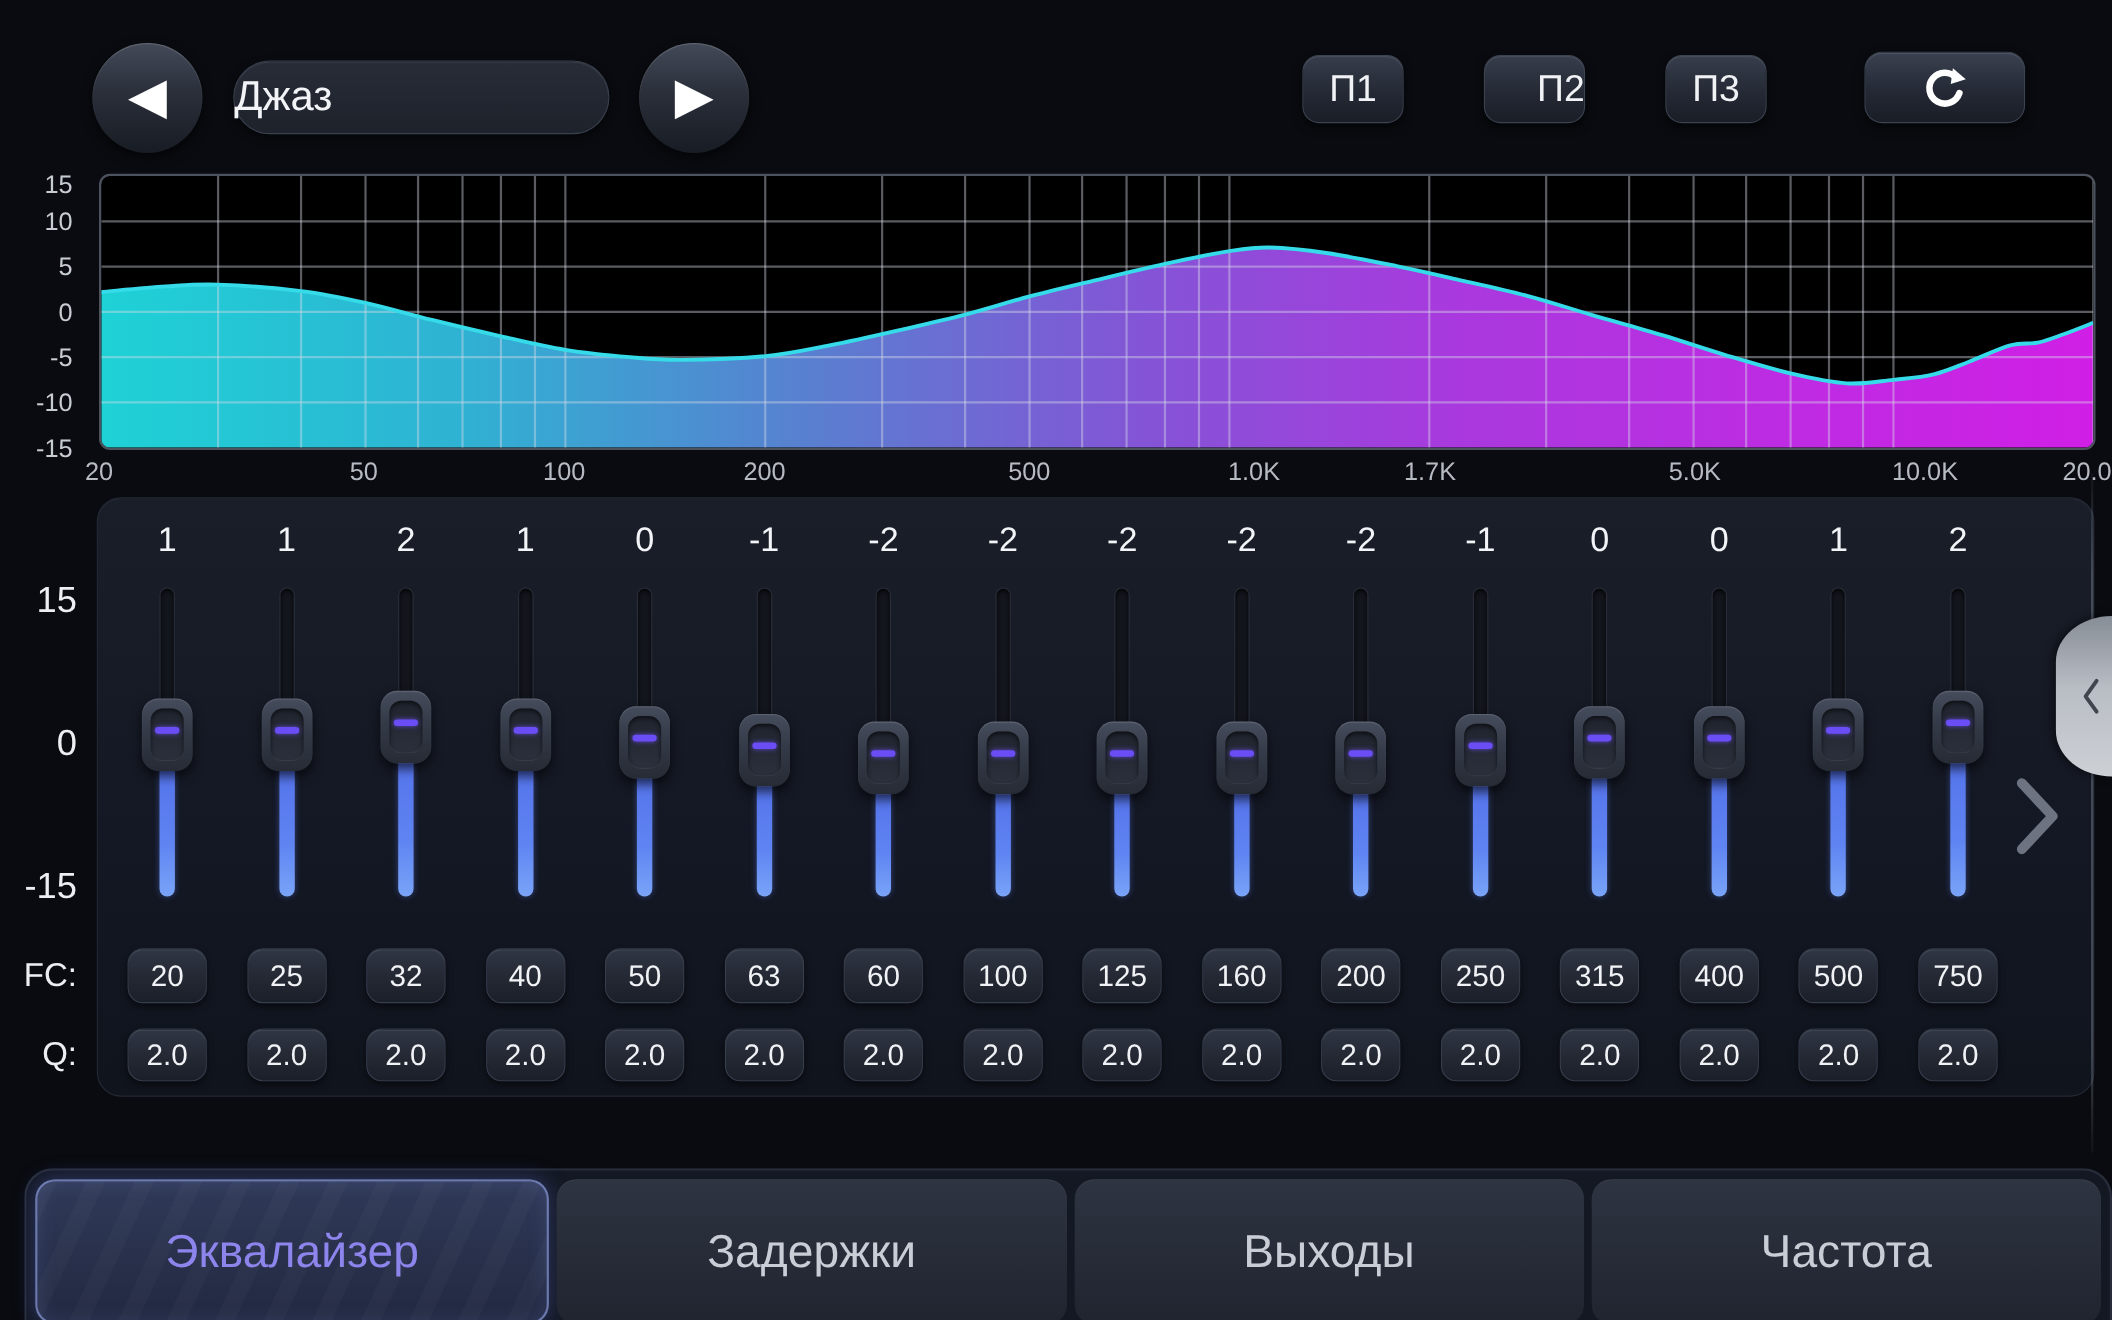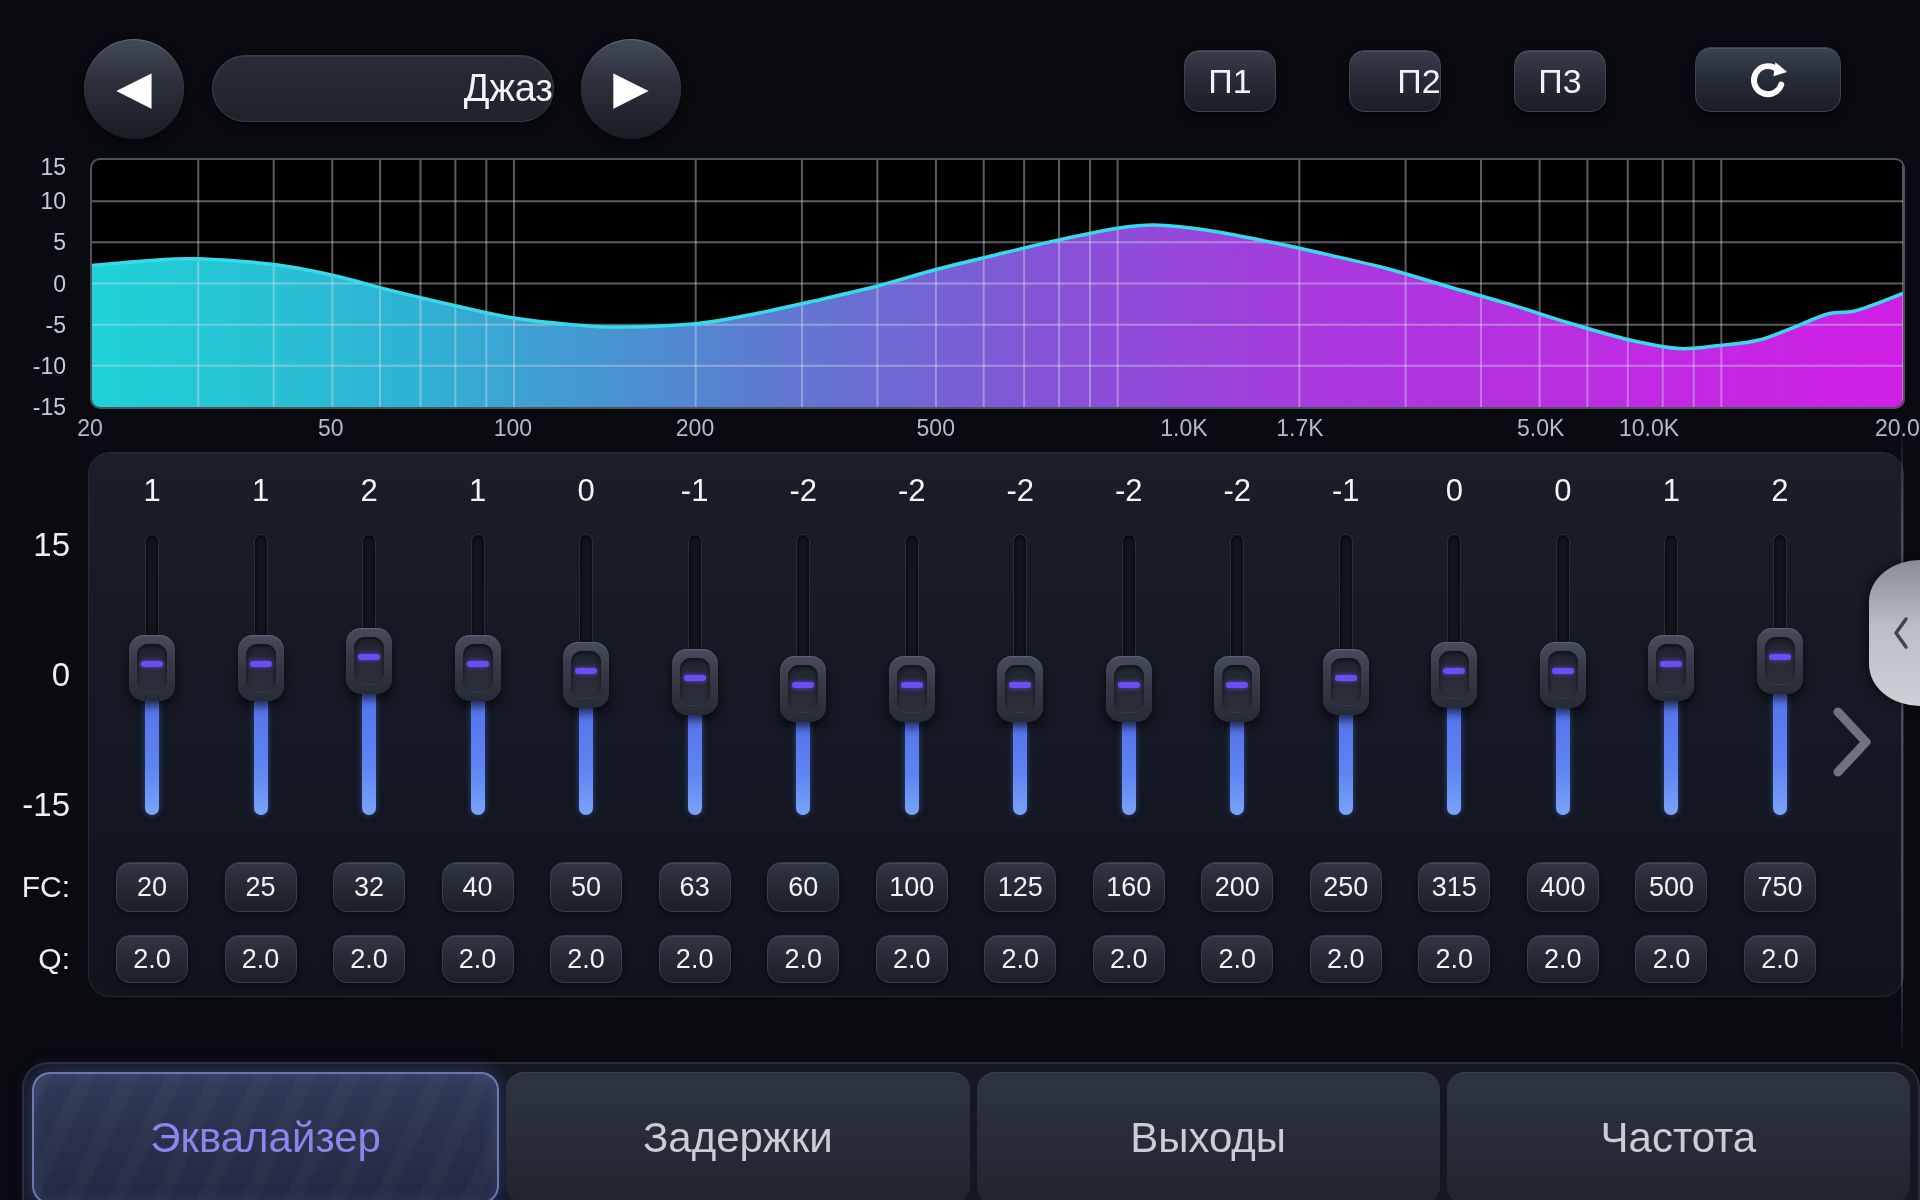--- a/index.html
+++ b/index.html
@@ -20,21 +20,21 @@
     display:flex; align-items:center; justify-content:center;
     color:#fff; font-size:46px; cursor:pointer;
   }
   .round-btn span { line-height:1; transform:translateY(-2px); }
   .preset-pill {
     left:212px; top:55px; width:342px; height:67px;
     border-radius:34px;
     background:linear-gradient(180deg,#272c37 0%,#1d222b 100%);
     border:1.5px solid #3a414e;
     box-shadow:0 3px 8px rgba(0,0,0,.55), inset 0 1px 0 rgba(255,255,255,.07);
-    display:flex; align-items:center; justify-content:flex-end;
+    display:flex; align-items:center; justify-content:flex-start;
     font-size:38px; color:#f2f4f7;
   }
   .mem-btn {
     top:50px; width:92px; height:62px; border-radius:15px;
     background:linear-gradient(180deg,#373d4b 0%,#242935 55%,#1a1e27 100%);
     border:1px solid #3c4350;
     box-shadow:0 4px 8px rgba(0,0,0,.55), inset 0 1px 0 rgba(255,255,255,.1);
     display:flex; align-items:center; justify-content:center;
     font-size:34px; color:#f0f2f5; cursor:pointer;
   }
@@ -241,24 +241,24 @@
     <div class="abs ytick" style="left: 6px; top: 311.667px;">-5</div>
     <div class="abs ytick" style="left: 6px; top: 352.833px;">-10</div>
     <div class="abs ytick" style="left: 6px; top: 394px;">-15</div>
   </div>
 <div id="xticks">
     <div class="abs xtick" style="left: 90px;">20</div>
     <div class="abs xtick" style="left: 330.754px;">50</div>
     <div class="abs xtick" style="left: 512.877px;">100</div>
     <div class="abs xtick" style="left: 695px;">200</div>
     <div class="abs xtick" style="left: 935.754px;">500</div>
-    <div class="abs xtick" style="left: 1184px;">1.0K</div>
+    <div class="abs xtick" style="left: 1140px;">1.0K</div>
     <div class="abs xtick" style="left: 1300px;">1.7K</div>
     <div class="abs xtick" style="left: 1540.75px;">5.0K</div>
-    <div class="abs xtick" style="left: 1649px;">10.0K</div>
+    <div class="abs xtick" style="left: 1750px;">10.0K</div>
     <div class="abs xtick" style="left: 1905px;">20.0K</div>
   </div>
 
 <div class="abs eq-panel"></div>
 
 <div class="abs side-label" style="top:527px;">15</div>
 <div class="abs side-label" style="top:657px;">0</div>
 <div class="abs side-label" style="top:787px;">-15</div>
 <div class="abs side-label" style="top:869px; font-size:30px;">FC:</div>
 <div class="abs side-label" style="top:941px; font-size:30px;">Q:</div>

